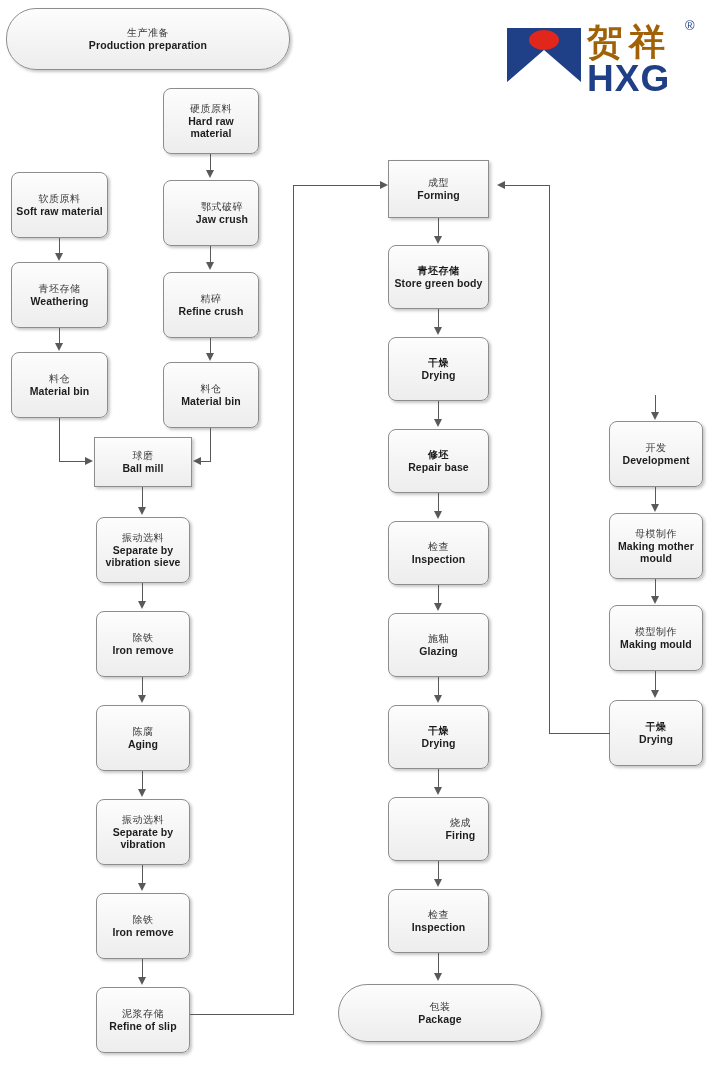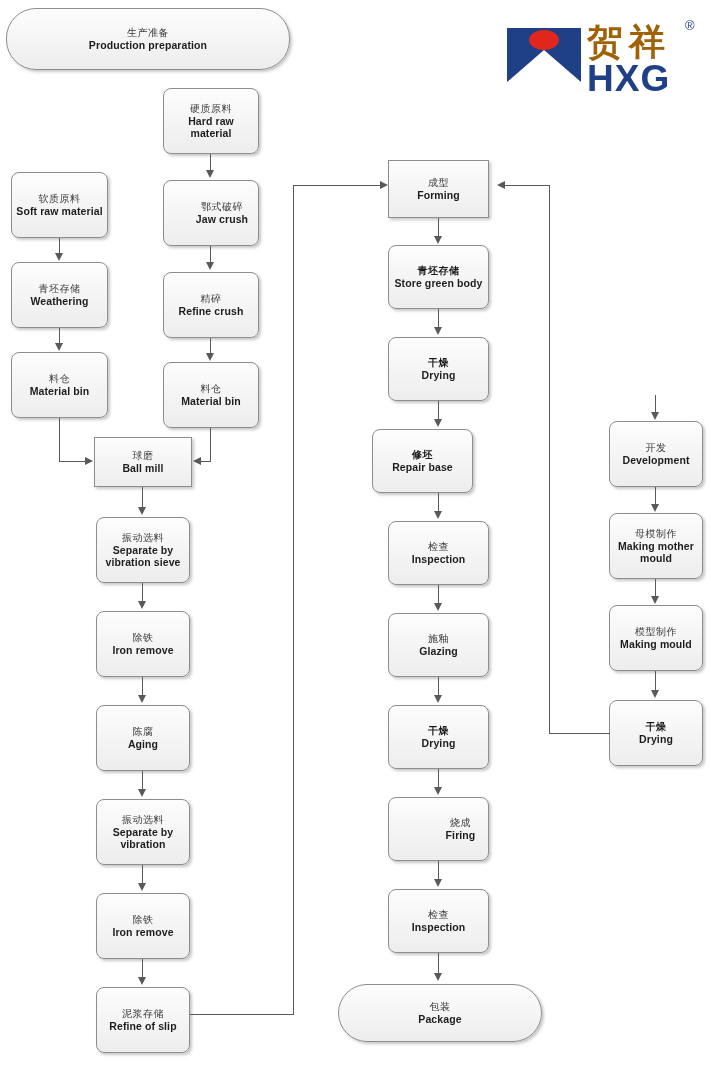--- a/index.html
+++ b/index.html
@@ -214,21 +214,21 @@
   <div class="node rounded" style="left:388px; top:245px; width:101px; height:64px;">
     <div class="cn bold">青坯存储</div>
     <div class="en">Store green body</div>
   </div>
 
   <div class="node rounded" style="left:388px; top:337px; width:101px; height:64px;">
     <div class="cn bold">干燥</div>
     <div class="en">Drying</div>
   </div>
 
-  <div class="node rounded" style="left:372px; top:429px; width:101px; height:64px;">
+  <div class="node rounded" style="left:388px; top:429px; width:101px; height:64px;">
     <div class="cn bold">修坯</div>
     <div class="en">Repair base</div>
   </div>
 
   <div class="node rounded" style="left:388px; top:521px; width:101px; height:64px;">
     <div class="cn">检查</div>
     <div class="en">Inspection</div>
   </div>
 
   <div class="node rounded" style="left:388px; top:613px; width:101px; height:64px;">

